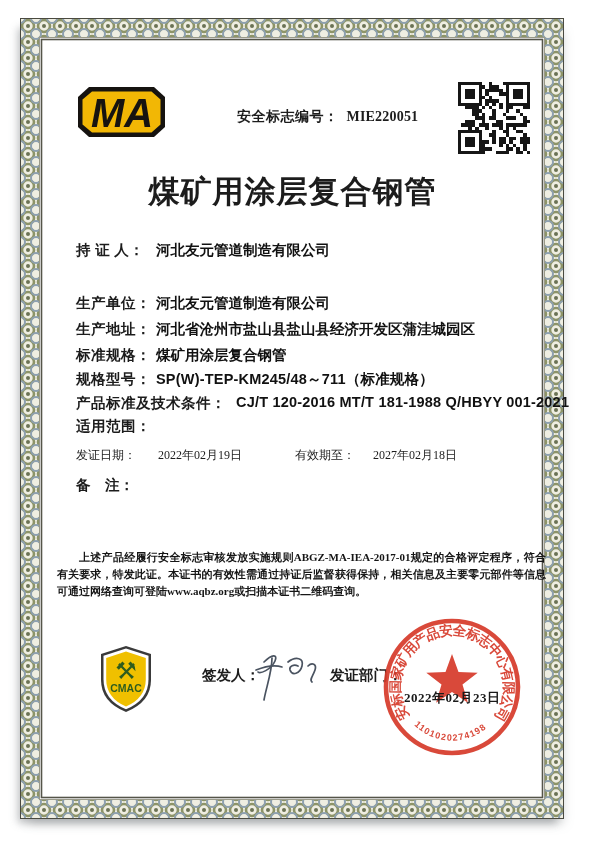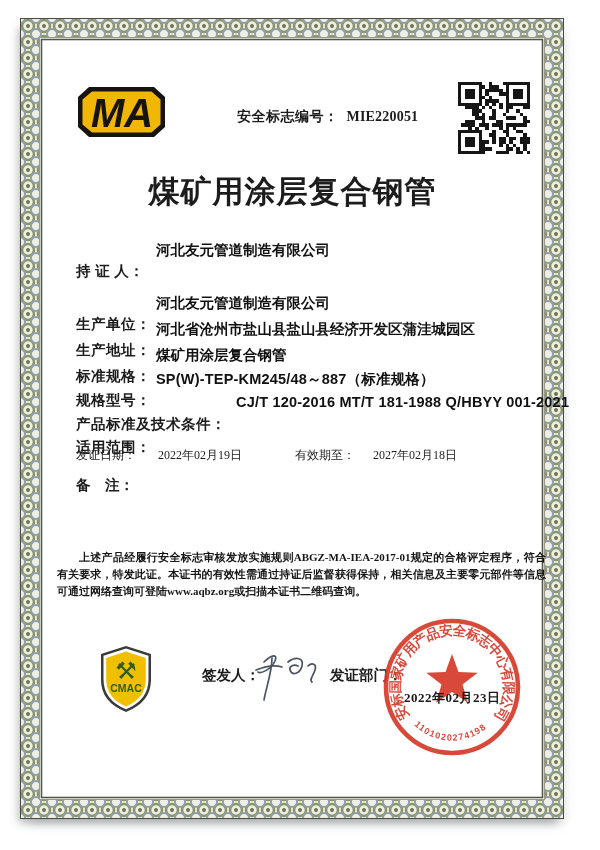--- a/index.html
+++ b/index.html
@@ -11,21 +11,21 @@
          box-shadow:-5px 7px 8px -3px rgba(110,115,120,.45), 4px 9px 10px -5px rgba(120,125,130,.35);}
   
   .ma-logo{left:78px;top:87px;width:87px;height:50px;}
   .markno{left:237px;top:108px;font-size:14px;font-weight:600;letter-spacing:.5px;white-space:nowrap;}
   .markno .val{font-family:"Liberation Serif",serif;margin-left:8px;}
   .qr{left:456px;top:82px;width:76px;height:72px;}
   .title{left:42px;top:171px;width:501px;text-align:center;font-size:31px;font-weight:800;
          letter-spacing:1px;white-space:nowrap;}
   
   .row{left:76px;width:470px;display:flex;align-items:flex-start;font-size:14.5px;font-weight:700;white-space:nowrap;}
-  .flabel{width:80px;flex:0 0 auto;letter-spacing:.5px;margin-top:21px;}
+  .flabel{width:80px;flex:0 0 auto;letter-spacing:.5px;}
   .flabel.wide{width:auto;margin-right:10px;}
   .fvalue{font-weight:700;color:#111;}
   .latin{font-family:"Liberation Sans","DejaVu Sans",sans-serif;font-weight:700;letter-spacing:.2px;}
   .dates{left:76px;top:447px;width:470px;font-size:12px;font-weight:400;white-space:nowrap;}
   .dates .d2{position:absolute;left:219px;}
   .dates .v1{margin-left:22px;}
   .dates .v2{margin-left:18px;}
   .remark{left:76px;top:476px;font-size:14.5px;font-weight:700;white-space:pre;text-align:right;}
   
   .para{left:57px;top:549px;width:489px;font-size:11px;font-weight:700;line-height:16.8px;
@@ -320,21 +320,21 @@
   <div class="abs row" style="top:320px">
     <span class="flabel">生产地址：</span>
     <span class="fvalue">河北省沧州市盐山县盐山县经济开发区蒲洼城园区</span>
   </div>
   <div class="abs row" style="top:346px">
     <span class="flabel">标准规格：</span>
     <span class="fvalue">煤矿用涂层复合钢管</span>
   </div>
   <div class="abs row" style="top:370px">
     <span class="flabel">规格型号：</span>
-    <span class="fvalue latin">SP(W)-TEP-KM245/48～887（标准规格）</span>
+    <span class="fvalue latin">SP(W)-TEP-KM245/48～711（标准规格）</span>
   </div>
   <div class="abs row" style="top:394px">
     <span class="flabel wide">产品标准及技术条件：</span>
     <span class="fvalue latin">CJ/T 120-2016 MT/T 181-1988 Q/HBYY 001-2021</span>
   </div>
   <div class="abs row" style="top:417px">
     <span class="flabel">适用范围：</span>
   </div>
 
   <div class="abs dates">

